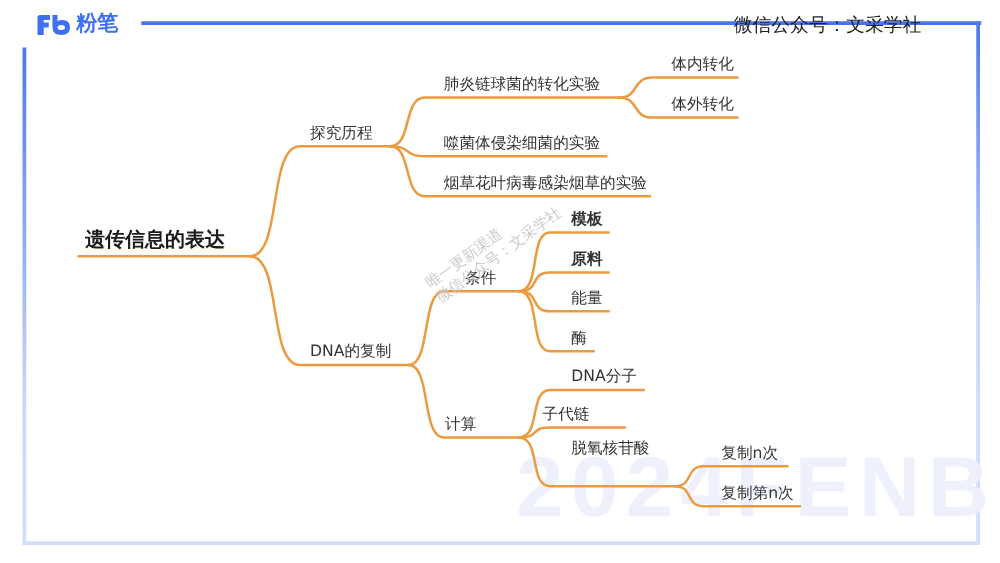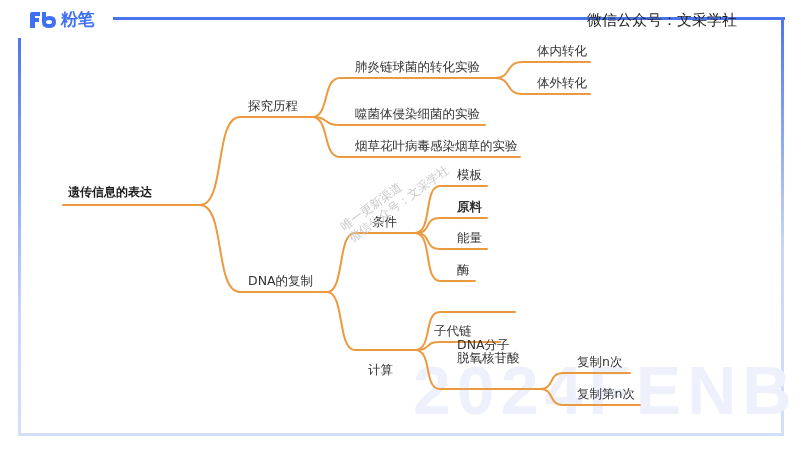--- a/index.html
+++ b/index.html
@@ -9,21 +9,21 @@
   .logo-text { font-size:17px; font-weight:bold; color:#3f6ff2; letter-spacing:-0.5px; line-height:20px; }
   .topline { position:absolute; left:113px; top:17px; width:672px; height:3px; background:#4a74ee; }
   .frame-left { position:absolute; left:18px; top:38px; width:3px; height:398px; background:linear-gradient(#4d76ee, #c9d7f8 70%, #d3dffa); }
   .frame-right { position:absolute; left:781px; top:17px; width:3px; height:419px; background:linear-gradient(#4d76ee, #c9d7f8 55%, #d3dffa); }
   .frame-bottom { position:absolute; left:18px; top:433px; width:766px; height:3px; background:#d3dffa; }
   .wechat { position:absolute; left:587px; top:10px; font-size:15px; color:#222; line-height:20px; }
   .bg-watermark { position:absolute; left:413px; top:355px; font-size:68px; font-weight:bold; color:#eef1fb; letter-spacing:6px; font-family:"Liberation Sans",sans-serif; line-height:70px; }
   .diag-watermark { position:absolute; left:338px; top:222px; transform:rotate(-36deg); transform-origin:left top; font-size:12px; color:#c9c9c9; line-height:14px; white-space:nowrap; }
   svg.map { position:absolute; left:0; top:0; }
   .node { position:absolute; font-size:12.5px; color:#333; line-height:16px; white-space:nowrap; }
-  .root { font-size:12px; font-weight:bold; color:#1c1c1c; line-height:20px; }
+  .root { font-size:16px; font-weight:bold; color:#1c1c1c; line-height:20px; }
 </style>
 </head>
 <body>
 
 <div class="topline"></div>
 <div class="frame-left"></div>
 <div class="frame-right"></div>
 <div class="frame-bottom"></div>
 
 <div class="logo">
@@ -75,27 +75,27 @@
 
 <div class="node" style="left:248px;top:98px;">探究历程</div>
 <div class="node" style="left:355px;top:59px;text-align:right;">肺炎链球菌的转化实验</div>
 <div class="node" style="left:537px;top:43px;">体内转化</div>
 <div class="node" style="left:537px;top:75px;">体外转化</div>
 <div class="node" style="left:355px;top:106px;">噬菌体侵染细菌的实验</div>
 <div class="node" style="left:355px;top:138px;">烟草花叶病毒感染烟草的实验</div>
 
 <div class="node" style="left:248px;top:273px;">DNA的复制</div>
 <div class="node" style="left:372px;top:214px;">条件</div>
-<div class="node" style="left:457px;top:167px;">模板</div>
+<div class="node" style="left:457px;top:167px;font-weight:bold;">模板</div>
 <div class="node" style="left:457px;top:199px;font-weight:bold;">原料</div>
 <div class="node" style="left:457px;top:230px;">能量</div>
 <div class="node" style="left:457px;top:262px;">酶</div>
 
-<div class="node" style="left:368px;top:331px;margin-top:31px;">计算</div>
-<div class="node" style="left:457px;top:293px;margin-top:44px;">DNA分子</div>
+<div class="node" style="left:356px;top:331px;">计算</div>
+<div class="node" style="left:457px;top:293px;">DNA分子</div>
 <div class="node" style="left:434px;top:323px;">子代链</div>
 <div class="node" style="left:457px;top:350px;">脱氧核苷酸</div>
 <div class="node" style="left:577px;top:354px;">复制n次</div>
 <div class="node" style="left:577px;top:386px;">复制第n次</div>
 
 <div class="diag-watermark">
   <div>唯一更新渠道</div>
   <div>微信公众号：文采学社</div>
 </div>
 

